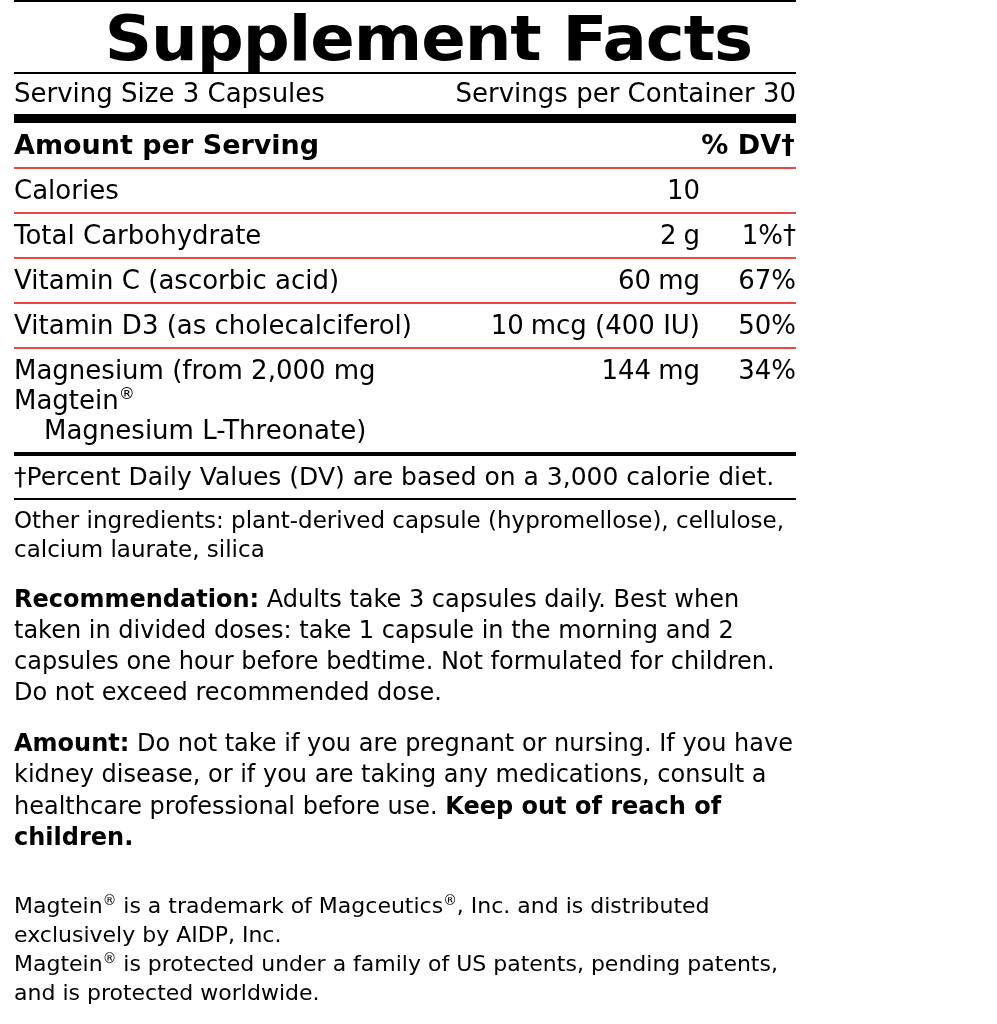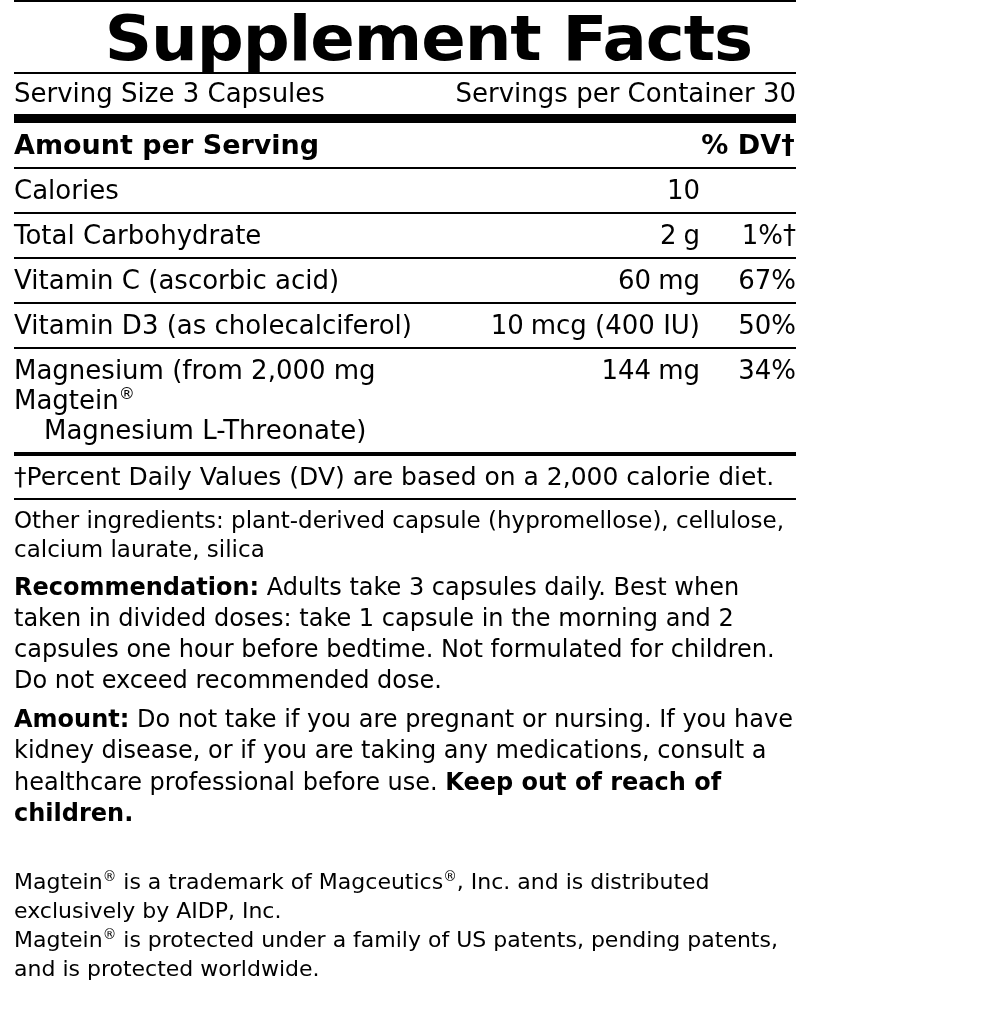--- a/index.html
+++ b/index.html
@@ -60,42 +60,42 @@
     vertical-align: top;
   }
   .col-name  { text-align: left; }
   .col-amt   { text-align: right; padding-right: 0; white-space: nowrap; }
   .col-unit  { text-align: left; padding-left: 7px; white-space: nowrap; }
   .col-dv    { text-align: right; white-space: nowrap; width: 96px; }
 
   .amt-head { font-weight: bold; font-size: 27px; }
   .dv-head  { font-weight: bold; font-size: 27px; text-align: center; }
 
-  tr.bordered > td { border-top: 2px solid #000000; }
+  tr.bordered > td { border-top: 2px solid #ef4444; }
 
   .indent2 { display: block; padding-left: 30px; }
   sup.reg { font-size: 0.62em; vertical-align: super; line-height: 0; }
   .dagger { font-size: 1em; }
 
   
   .footnote {
     font-size: 25px;
     padding: 6px 0 7px 0;
   }
 
   
   .other-ing {
     font-size: 23px;
     padding: 6px 0 0 0;
     line-height: 1.25;
   }
   .para {
     font-size: 24px;
     line-height: 1.30;
-    margin-top: 8px;
+    margin-top: 20px;
   }
   .para b { font-weight: bold; }
   .trademark {
     font-size: 22px;
     line-height: 1.32;
     margin-top: 38px;
   }
 </style>
 </head>
 <body>
@@ -152,21 +152,21 @@
         <span class="indent2">Magnesium L-Threonate)</span>
       </td>
       <td class="col-amt"><span>144</span><span class="col-unit" style="display:inline-block">mg</span></td>
       <td class="col-dv">34%</td>
     </tr>
   </tbody>
     </table>
 
   <div class="rule-med"></div>
 
-  <div class="footnote">†Percent Daily Values (DV) are based on a 2,000 calorie diet.</div>
+  <div class="footnote">†Percent Daily Values (DV) are based on a 3,000 calorie diet.</div>
 
   <div class="rule-thin"></div>
 
   <div class="other-ing">Other ingredients: plant-derived capsule (hypromellose), cellulose, calcium laurate, silica</div>
 
   <div class="para">
     <b>Recommendation:</b><span> Adults take 3 capsules daily. Best when taken in divided doses: take 1 capsule in the morning and 2 capsules one hour before bedtime. Not formulated for children. Do not exceed recommended dose.</span>
   </div>
 
   <div class="para">

